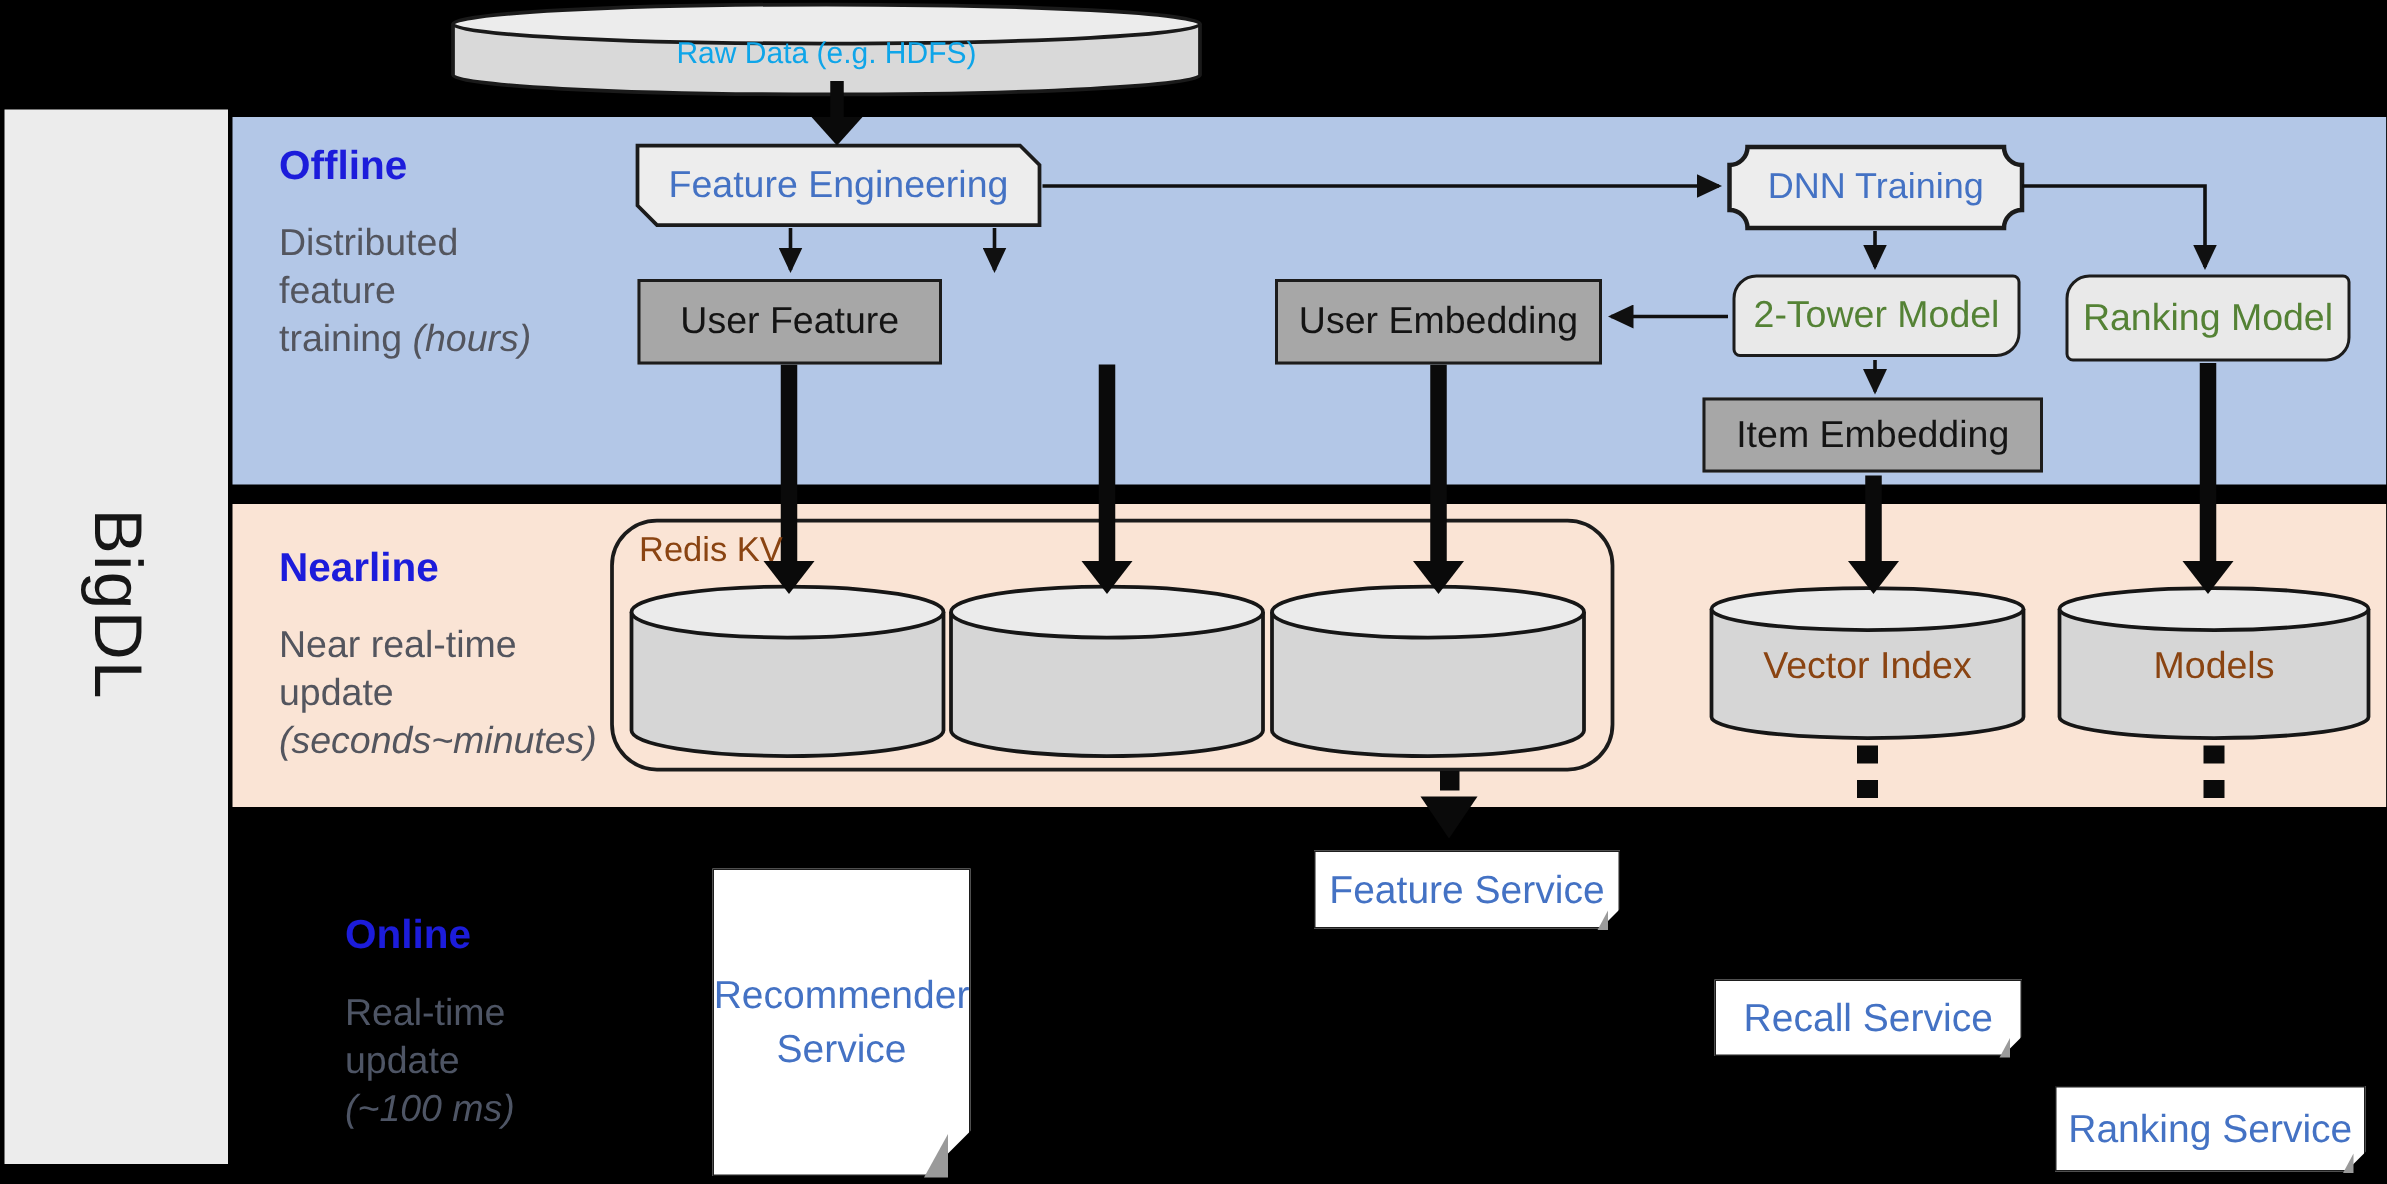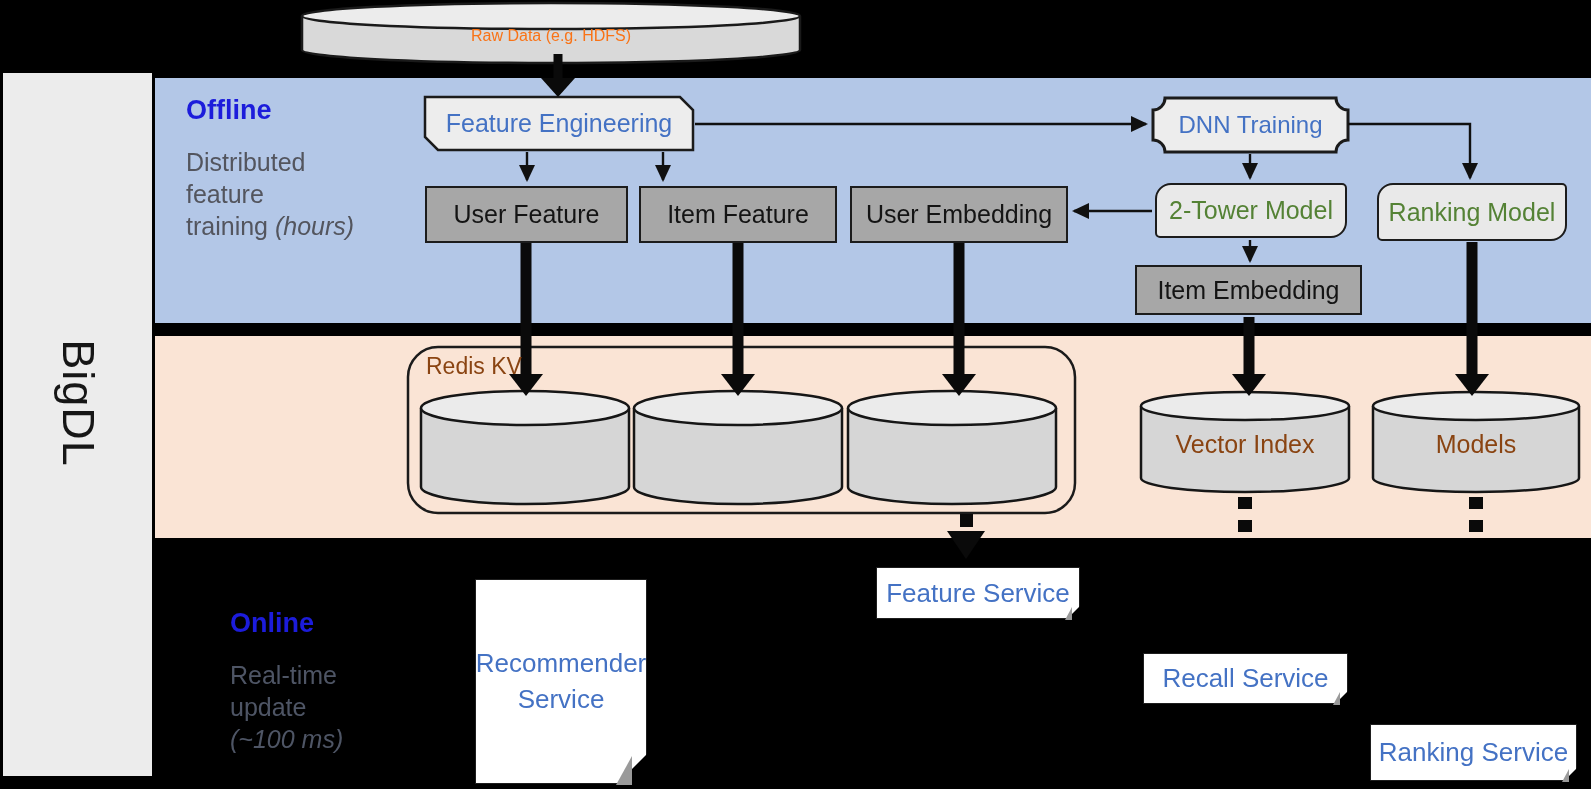--- a/index.html
+++ b/index.html
@@ -36,21 +36,21 @@
   .blue-text  { color:#4472c4; }
   .brown-text { color:#8a4412; }
   #user-feature   { left:425px;  top:186px; width:203px; height:57px; }
   #item-feature   { left:639px;  top:186px; width:198px; height:57px; }
   #user-embedding { left:850px;  top:186px; width:218px; height:57px; }
   #item-embedding { left:1135px; top:265px; width:227px; height:50px; }
   #two-tower      { left:1155px; top:183px; width:192px; height:55px; }
   #ranking-model  { left:1377px; top:183px; width:190px; height:58px; }
   #fe-label   { left:425px;  top:97px;  width:268px; height:53px; font-size:25px; }
   #dnn-label  { left:1153px; top:98px;  width:195px; height:54px; font-size:24px; }
-  #raw-label  { left:300px;  top:20px;  width:502px; height:32px; font-size:16px; color:#f97316;text-align:center; }
+  #raw-label  { left:300px;  top:20px;  width:502px; height:32px; font-size:20px; color:#0ea5e9;text-align:center; }
   #redis-label{ left:426px;  top:353px; font-size:23px; z-index:4; position:absolute; }
   #vi-label   { left:1140px; top:400px; width:210px; height:88px; font-size:25px; }
   #models-label{ left:1372px; top:400px; width:208px; height:88px; font-size:25px; }
   
   .doc { position:absolute; background:#ffffff; border:1.5px solid #1e1e1e; box-sizing:border-box;
          display:flex; align-items:center; justify-content:center; text-align:center;
          color:#4472c4; font-size:26px; z-index:4; --fold:15px; }
   .doc::before { 
     content:""; position:absolute; right:-1.5px; bottom:-1.5px; width:0; height:0;
     border-left:var(--fold) solid transparent; border-bottom:var(--fold) solid #000;
@@ -79,20 +79,26 @@
   <div class="band band-offline"></div>
   <div class="band band-nearline"></div>
 
   <div class="zone" id="zone-offline">
     <div class="zl-title">Offline</div>
     <div class="zl-line">Distributed</div>
     <div class="zl-line">feature</div>
     <div class="zl-line"><span>training </span><span class="em">(hours)</span></div>
   </div>
 
+  <div class="zone" id="zone-nearline">
+    <div class="zl-title">Nearline</div>
+    <div class="zl-line">Near real-time</div>
+    <div class="zl-line">update</div>
+    <div class="zl-line em">(seconds~minutes)</div>
+  </div>
 
   <div class="zone zone-online" id="zone-online">
     <div class="zl-title">Online</div>
     <div class="zl-line">Real-time</div>
     <div class="zl-line">update</div>
     <div class="zl-line em">(~100 ms)</div>
   </div>
 
   <svg class="overlay" width="1591" height="789" viewBox="0 0 1591 789">
     <defs>
@@ -181,23 +187,20 @@
   <div class="shape-label" id="raw-label">Raw Data (e.g. HDFS)</div>
   <div class="shape-label blue-text" id="fe-label">Feature Engineering</div>
   <div class="shape-label blue-text" id="dnn-label">DNN Training</div>
   <div class="brown-text" id="redis-label">Redis KV</div>
   <div class="shape-label brown-text" id="vi-label">Vector Index</div>
   <div class="shape-label brown-text" id="models-label">Models</div>
 
   <div class="node darkbox" id="user-feature">
       <span>User Feature</span>
     </div>
-  <div class="node darkbox" id="item-feature">
-      <span>Item Feature</span>
-    </div>
   <div class="node darkbox" id="user-embedding">
       <span>User Embedding</span>
     </div>
   <div class="node darkbox" id="item-embedding">
       <span>Item Embedding</span>
     </div>
   <div class="node modelbox" id="two-tower">
       <span>2-Tower Model</span>
     </div>
   <div class="node modelbox" id="ranking-model">

